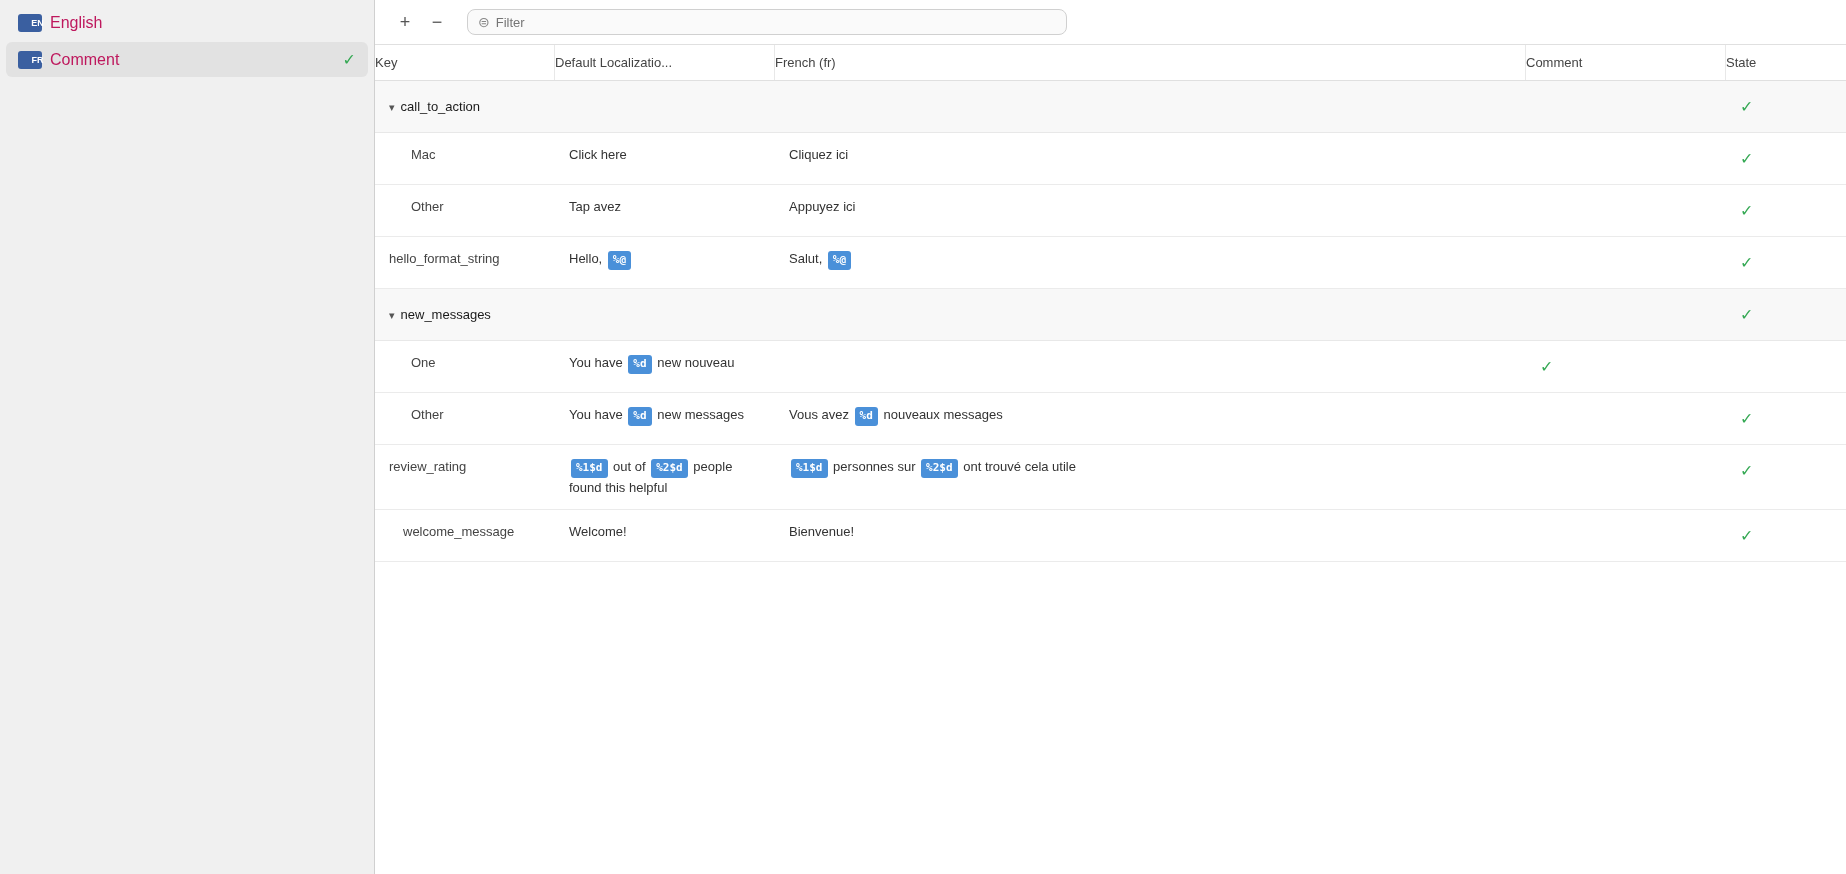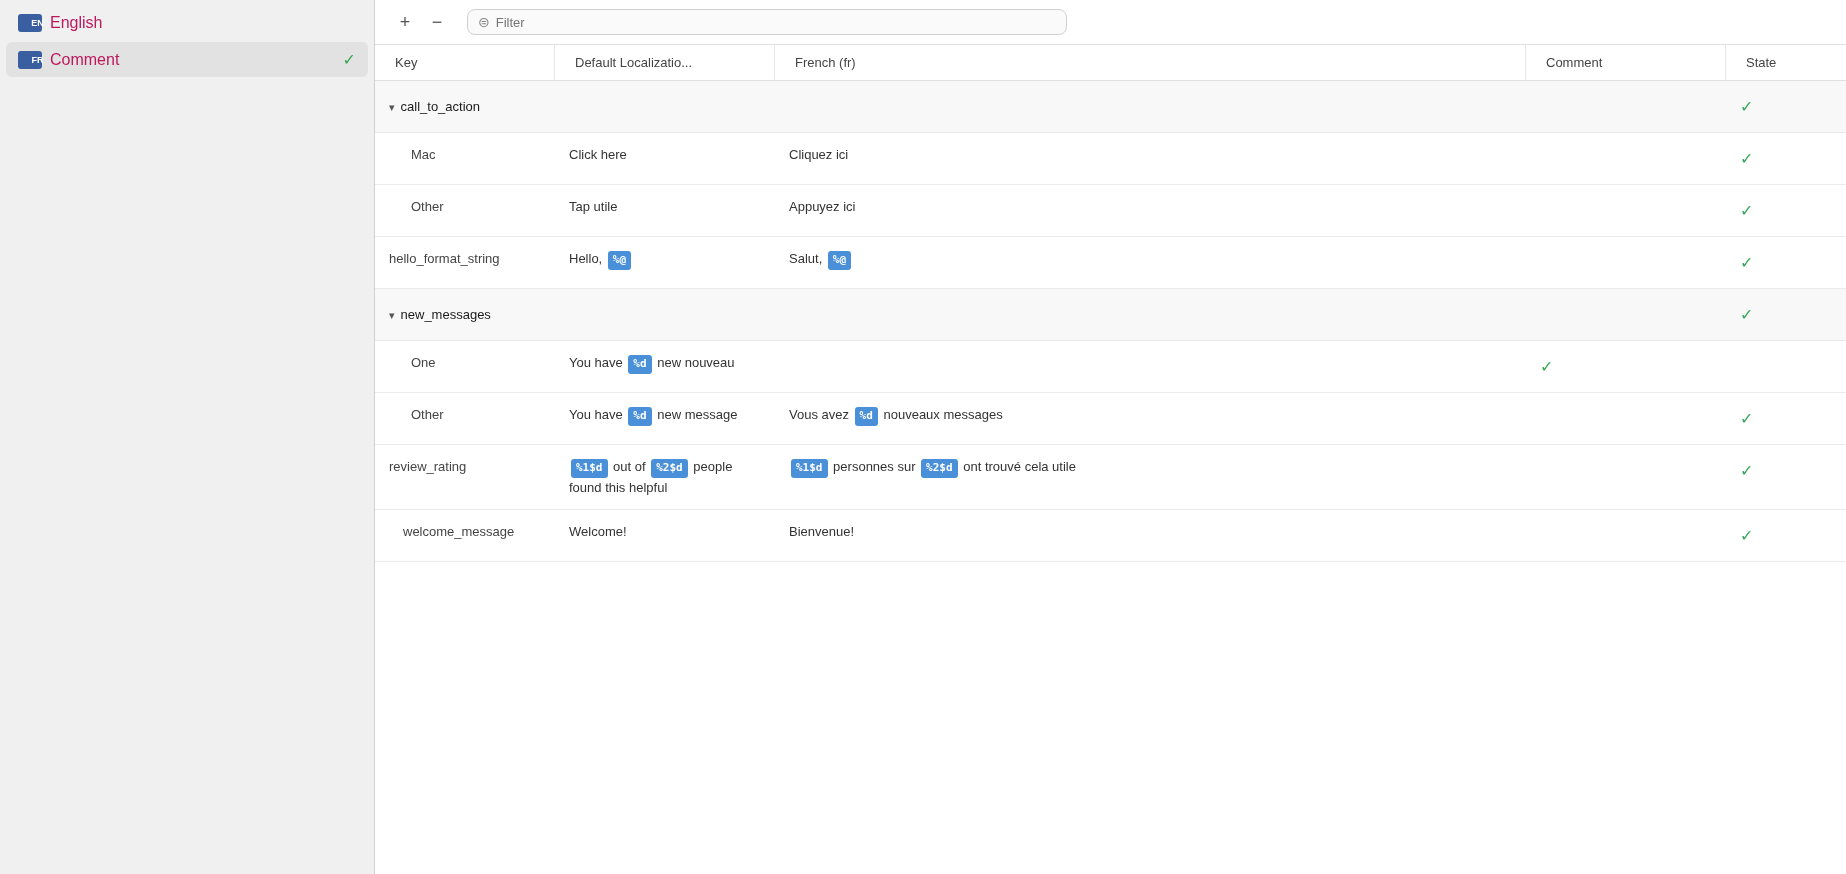--- a/index.html
+++ b/index.html
@@ -103,21 +103,21 @@
 
     
     .table-header {
       display: grid;
       grid-template-columns: 180px 220px 1fr 200px 120px;
       border-bottom: 1px solid #e0e0e0;
       background: white;
       padding: 0;
     }
     .th {
-      padding: 10px 20px;
+      padding: 10px 0;
       font-size: 13px;
       color: #444;
       font-weight: 500;
       border-right: 1px solid #e8e8e8;
     }
     .th:last-child { border-right: none; }
 
     
     .table-body {
       flex: 1;
@@ -266,21 +266,21 @@
           <div class="cell"><span>Cliquez ici</span></div>
           <div class="cell"></div>
           <div class="cell state">
             <span class="check-circle">✓</span>
           </div>
         </div>
       <div class="data-row">
           <div class="cell key">
             <span class="key-text">Other</span>
           </div>
-          <div class="cell"><span>Tap utile</span></div>
+          <div class="cell"><span>Tap avez</span></div>
           <div class="cell"><span>Appuyez ici</span></div>
           <div class="cell"></div>
           <div class="cell state">
             <span class="check-circle">✓</span>
           </div>
         </div>
       <div class="data-row">
       <div class="cell key" style="padding-left: 14px;">
         <span class="key-text">hello_format_string</span>
       </div>
@@ -310,21 +310,21 @@
           <div class="cell"><span>You have </span><span class="fmt-badge">%d</span><span> new nouveau</span></div>
           <div class="cell"></div>
           <div class="cell state">
             <span class="check-circle">✓</span>
           </div>
         </div>
       <div class="data-row">
           <div class="cell key">
             <span class="key-text">Other</span>
           </div>
-          <div class="cell"><span>You have </span><span class="fmt-badge">%d</span><span> new message</span></div>
+          <div class="cell"><span>You have </span><span class="fmt-badge">%d</span><span> new messages</span></div>
           <div class="cell"><span>Vous avez </span><span class="fmt-badge">%d</span><span> nouveaux messages</span></div>
           <div class="cell"></div>
           <div class="cell state">
             <span class="check-circle">✓</span>
           </div>
         </div>
       <div class="data-row">
       <div class="cell key" style="padding-left: 14px;">
         <span class="key-text">review_rating</span>
       </div>

